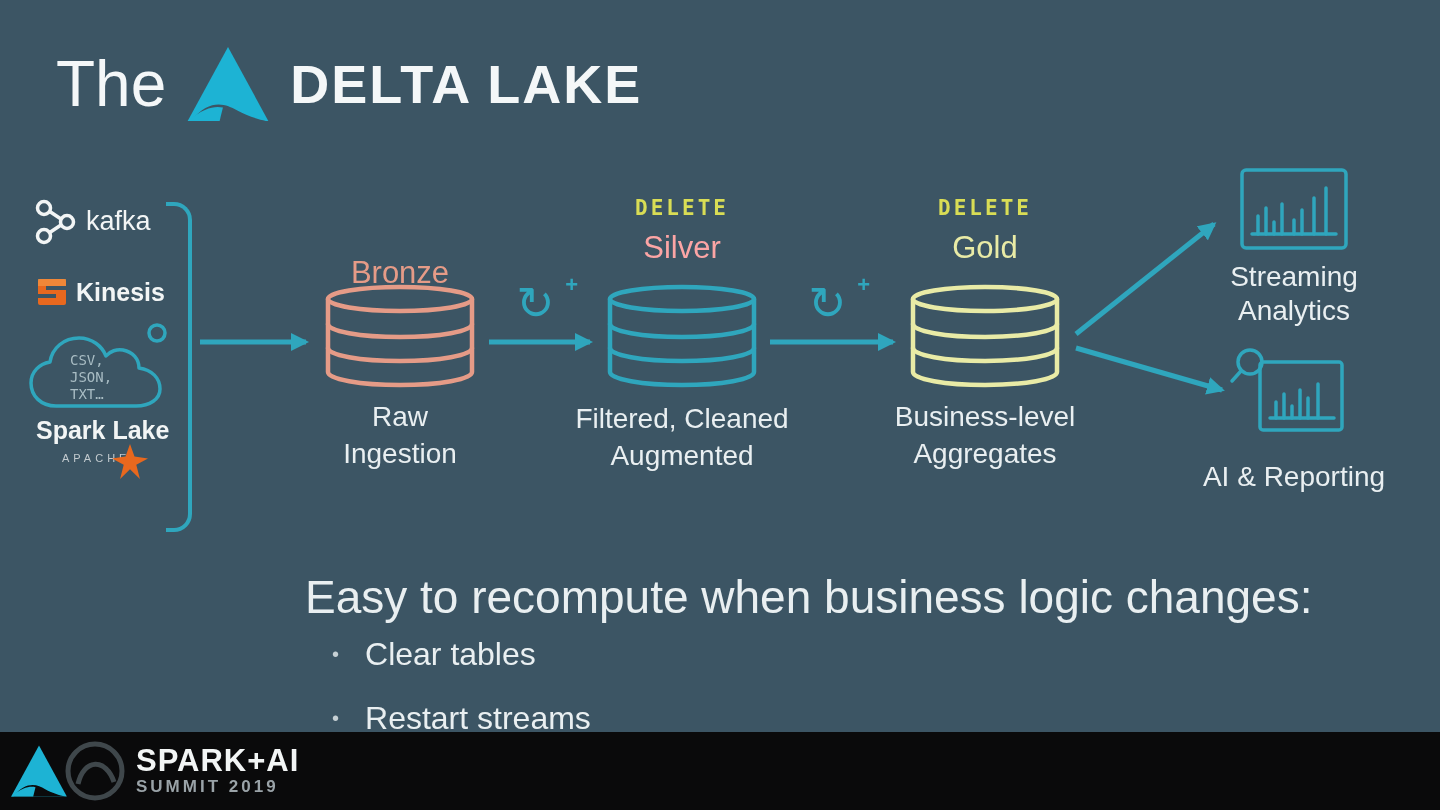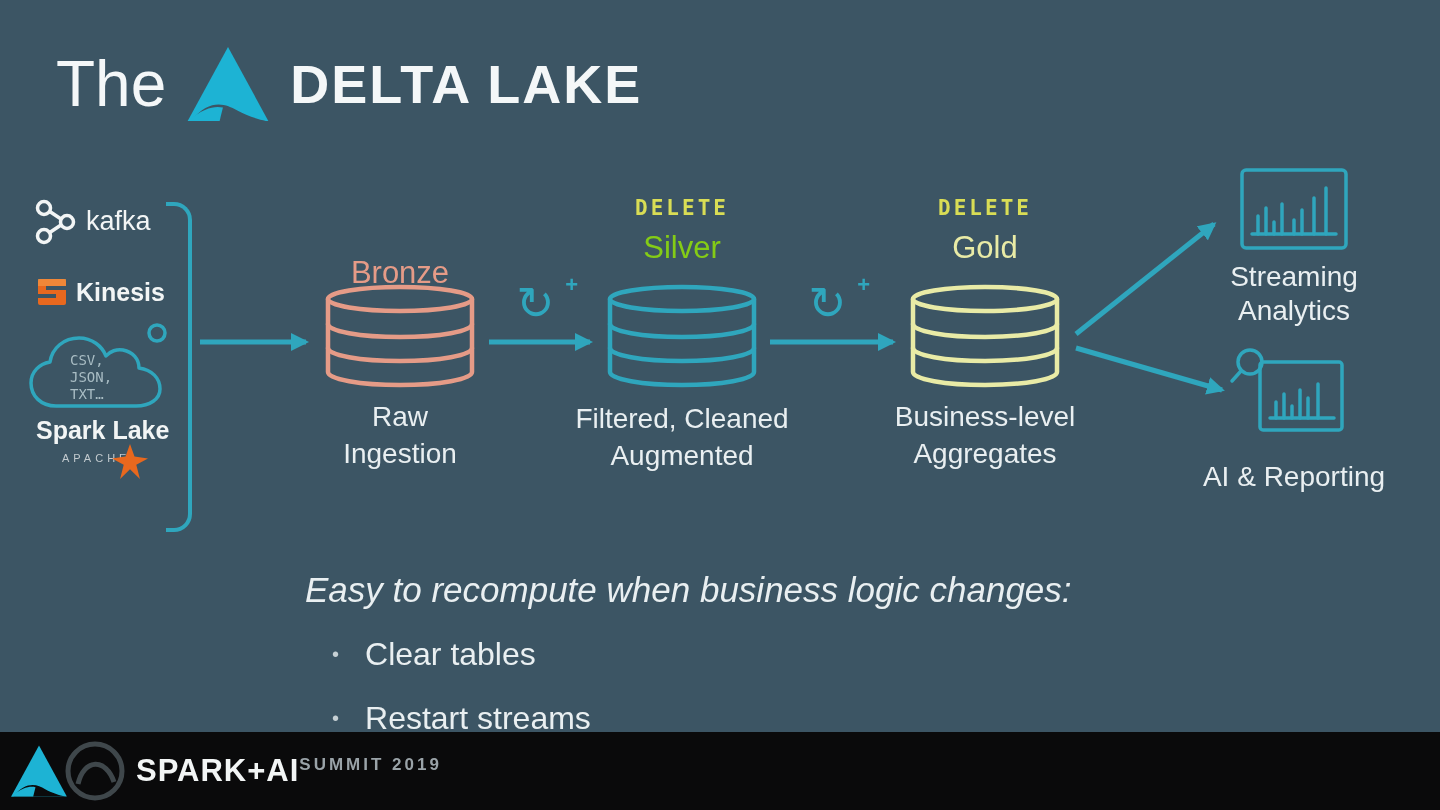--- a/index.html
+++ b/index.html
@@ -6,33 +6,33 @@
   .slide{position:relative;width:1440px;height:810px;background:#3c5564;overflow:hidden;
          font-family:"Liberation Sans","DejaVu Sans",sans-serif;color:#e9eff1;}
   .abs{position:absolute;}
   .pre{white-space:pre-line;}
   .ctr{text-align:center;}
   .mono{font-family:"DejaVu Sans Mono","Liberation Mono",monospace;}
   .connectors{position:absolute;left:0;top:0;pointer-events:none;}
   .connectors line{stroke:#2fa6bd;stroke-width:5;marker-end:url(#arw);}
   .stage-name{font-size:31px;font-weight:400;}
   .name-bronze{color:#e59b87;}
-  .name-silver{color:#84cc16;}
+  .name-silver{color:#fca5a5;}
   .name-gold{color:#e9eba6;}
   .delete-tag{font-size:21px;letter-spacing:3px;font-weight:bold;color:#d9dd55;}
   .caption{font-size:28px;line-height:37px;color:#e9eff1;}
   .out-label{font-size:28px;line-height:34px;color:#e9eff1;}
   .cyl path,.cyl ellipse{fill:none;stroke-width:4.5;stroke-linecap:round;}
   .stream{color:#2fa6bd;}
   .stream .glyph{font-size:46px;line-height:46px;display:block;}
   .stream .plus{position:absolute;top:-8px;right:-10px;font-size:22px;font-weight:bold;}
   .bracket{width:22px;height:322px;border:4px solid #2fa6bd;border-left:none;border-radius:0 18px 18px 0;}
   .bullet-row{display:flex;align-items:center;gap:26px;font-size:32px;color:#e9eff1;}
   .bullet-dot{color:#c6d0d4;font-size:20px;}
-  .notes-heading{font-size:35px;color:#e9eff1;font-style:italic;}
+  .notes-heading{font-size:46px;color:#e9eff1;}
   .footer-bar{position:absolute;left:0;bottom:0;width:1440px;height:78px;background:#0a0a0b;
               display:flex;align-items:center;}
   .footer-brand{font-size:31px;font-weight:800;color:#f2f5f5;letter-spacing:1px;line-height:32px;}
   .footer-sub{font-size:17px;font-weight:600;color:#9aa3a8;letter-spacing:3px;}
   .srclabel{color:#f2f5f5;}
   .icon-outline{fill:none;stroke:#2fa6bd;stroke-width:3.5;stroke-linecap:round;stroke-linejoin:round;}
 </style>
 </head>
 <body>
 
@@ -192,19 +192,19 @@
       <polygon points="50,2 98,90 2,90" fill="#1db3d4"></polygon>
       <path d="M6,90 C28,62 48,70 60,77 C72,84 86,88 95,90 Z" fill="#0a0a0b"></path>
       <path d="M2,90 C22,74 34,72 44,74 L40,90 Z" fill="#1db3d4"></path>
     </svg>
     <svg style="margin-left:-6px;" width="66" height="66" viewBox="0 0 66 66">
       <g fill="none" stroke="#3f474b" stroke-width="5">
         <circle cx="33" cy="33" r="27"></circle>
         <path d="M16,46 C22,20 44,20 52,44"></path>
       </g>
     </svg>
-    <div style="margin-left:8px;display:flex;flex-direction:row;justify-content:center;">
+    <div style="margin-left:8px;display:flex;flex-direction:column;justify-content:center;">
       <span class="footer-brand">SPARK+AI</span>
       <span class="footer-sub">SUMMIT 2019</span>
     </div>
   </div>
 
 </div>
 
 </body></html>

